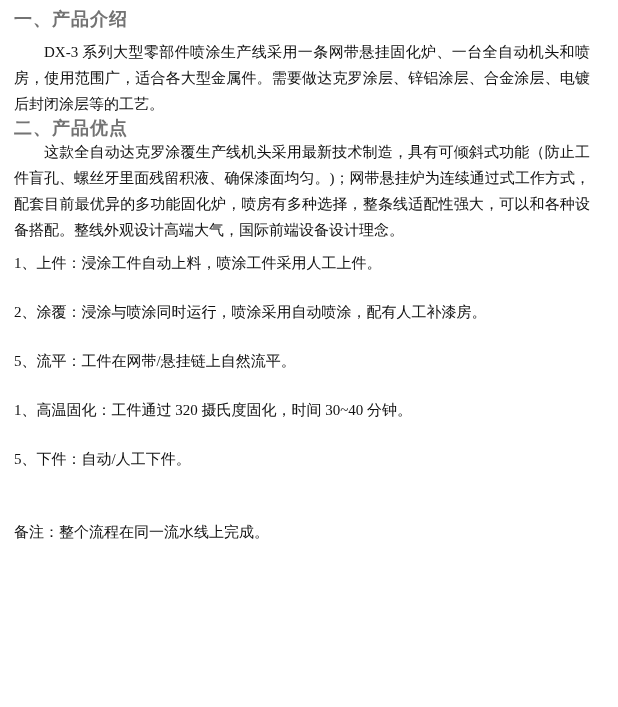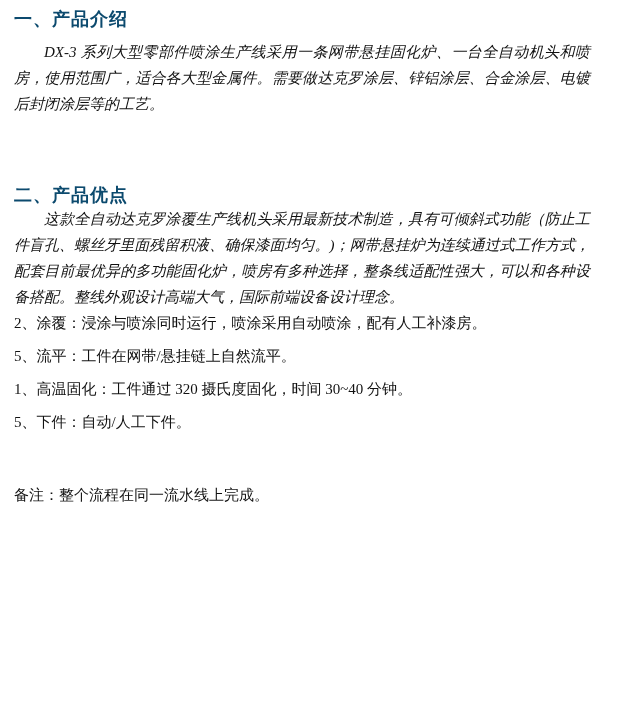--- a/index.html
+++ b/index.html
@@ -17,43 +17,42 @@
     position: relative;
     width: 618px;
     height: 707px;
     background: #ffffff;
     padding: 0 28px 0 14px;
   }
   .heading {
     font-size: 18px;
     line-height: 22px;
     font-weight: bold;
-    color: #0c4a6e;
+    color: #737373;
     letter-spacing: 1px;
   }
   .h1 { margin-top: 8px; }
-  .h2 { margin-top: 67px; }
+  .h2 { }
   .h3 { margin-top: 32px; }
   .para {
     font-size: 15px;
     line-height: 26px;
     text-align: justify;
     text-indent: 2em;
     color: #111111;
-    font-style: italic;
   }
   .p1 { margin-top: 9px; }
   .p2 { margin-top: 0; }
   .step {
     font-size: 15px;
     line-height: 26px;
     color: #111111;
   }
   .step-first { margin-top: 7px; }
-  .step + .step { margin-top: 7px; }
+  .step + .step { margin-top: 23px; }
   .note {
     font-size: 15px;
     line-height: 26px;
     color: #111111;
     margin-top: 47px;
   }
 </style>
 </head>
 <body>
 
@@ -61,20 +60,21 @@
 
   <div class="heading h1">一、产品介绍</div>
 
   <p class="para p1">DX-3 系列大型零部件喷涂生产线采用一条网带悬挂固化炉、一台全自动机头和喷房，使用范围广，适合各大型金属件。需要做达克罗涂层、锌铝涂层、合金涂层、电镀后封闭涂层等的工艺。</p>
 
   <div class="heading h2">二、产品优点</div>
 
   <p class="para p2">这款全自动达克罗涂覆生产线机头采用最新技术制造，具有可倾斜式功能（防止工件盲孔、螺丝牙里面残留积液、确保漆面均匀。)；网带悬挂炉为连续通过式工作方式，配套目前最优异的多功能固化炉，喷房有多种选择，整条线适配性强大，可以和各种设备搭配。整线外观设计高端大气，国际前端设备设计理念。</p>
 
 
+  <p class="step step-first">1、上件：浸涂工件自动上料，喷涂工件采用人工上件。</p>
 
   <p class="step">2、涂覆：浸涂与喷涂同时运行，喷涂采用自动喷涂，配有人工补漆房。</p>
 
   <p class="step">5、流平：工件在网带/悬挂链上自然流平。</p>
 
   <p class="step">1、高温固化：工件通过 320 摄氏度固化，时间 30~40 分钟。</p>
 
 
   <p class="step">5、下件：自动/人工下件。</p>
 

